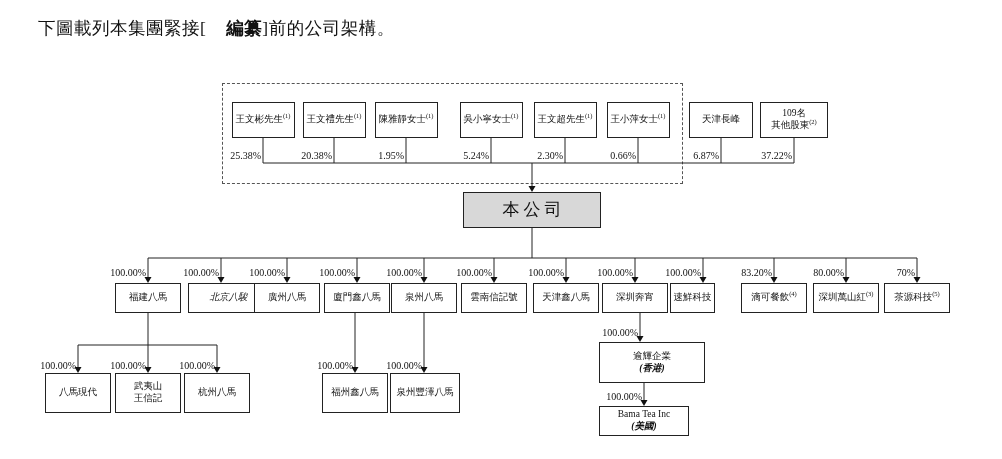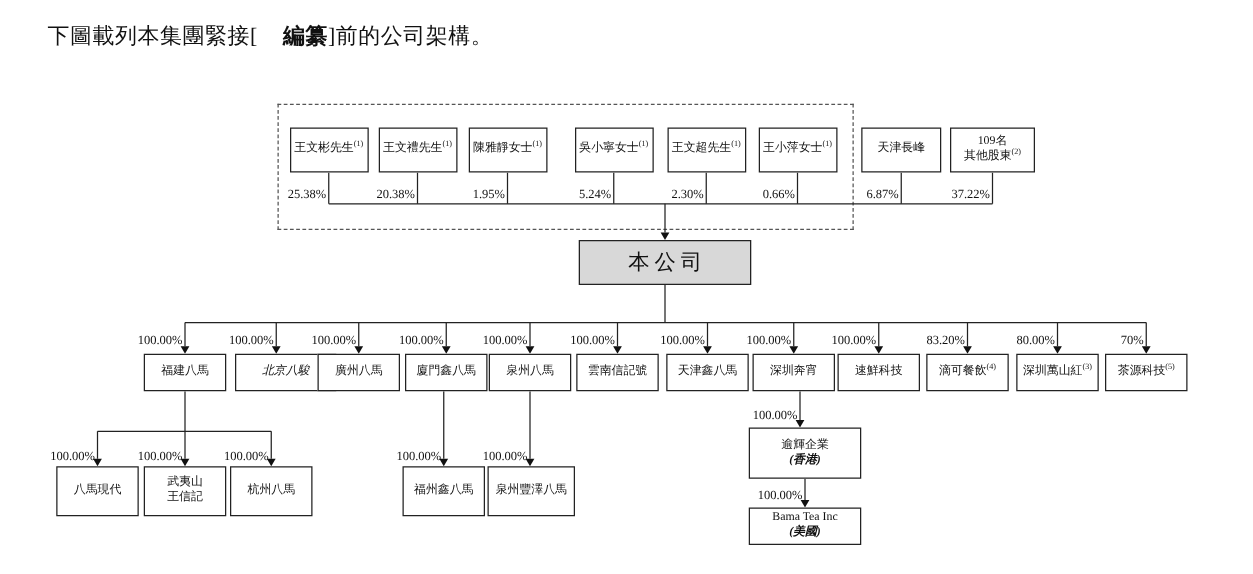--- a/index.html
+++ b/index.html
@@ -141,21 +141,21 @@
       </div>
       <div class="pct" style="right: 510px; top: 268px;">100.00%</div>
       <div class="node" style="left: 533px; top: 283px; width: 66px; height: 30px;">
         <span class="ln"><span>天津鑫八馬</span></span>
       </div>
       <div class="pct" style="right: 438px; top: 268px;">100.00%</div>
       <div class="node" style="left: 602px; top: 283px; width: 66px; height: 30px;">
         <span class="ln"><span>深圳奔宵</span></span>
       </div>
       <div class="pct" style="right: 369px; top: 268px;">100.00%</div>
-      <div class="node" style="left: 670px; top: 283px; width: 66px; height: 30px; align-items: center;">
+      <div class="node" style="left: 670px; top: 283px; width: 45px; height: 30px; align-items: center;">
         <span class="ln"><span>速鮮科技</span></span>
       </div>
       <div class="pct" style="right: 301px; top: 268px;">100.00%</div>
       <div class="node" style="left: 741px; top: 283px; width: 66px; height: 30px;">
         <span class="ln"><span>滴可餐飲</span><sup>(4)</sup></span>
       </div>
       <div class="pct" style="right: 230px; top: 268px;">83.20%</div>
       <div class="node" style="left: 813px; top: 283px; width: 66px; height: 30px;">
         <span class="ln"><span>深圳萬山紅</span><sup>(3)</sup></span>
       </div>
@@ -178,21 +178,21 @@
       </div>
       <div class="pct" style="right: 787px; top: 361px;">100.00%</div>
       <div class="node" style="left: 322px; top: 373px; width: 66px; height: 40px;">
         <span class="ln"><span>福州鑫八馬</span></span>
       </div>
       <div class="pct" style="right: 649px; top: 361px;">100.00%</div>
       <div class="node" style="left: 390px; top: 373px; width: 70px; height: 40px;">
         <span class="ln"><span>泉州豐澤八馬</span></span>
       </div>
       <div class="pct" style="right: 580px; top: 361px;">100.00%</div>
-      <div class="node" style="left: 599px; top: 342px; width: 90px; height: 41px;">
+      <div class="node" style="left: 599px; top: 342px; width: 106px; height: 41px;">
         <span class="ln"><span>逾輝企業</span></span>
         <span class="ln region">(香港)</span>
       </div>
       <div class="pct" style="right: 364px; top: 328px;">100.00%</div>
       <div class="node" style="left: 599px; top: 406px; width: 90px; height: 30px;">
         <span class="ln"><span>Bama Tea Inc</span></span>
         <span class="ln region">(美國)</span>
       </div>
       <div class="pct" style="right: 360px; top: 392px;">100.00%</div>
     </div>

